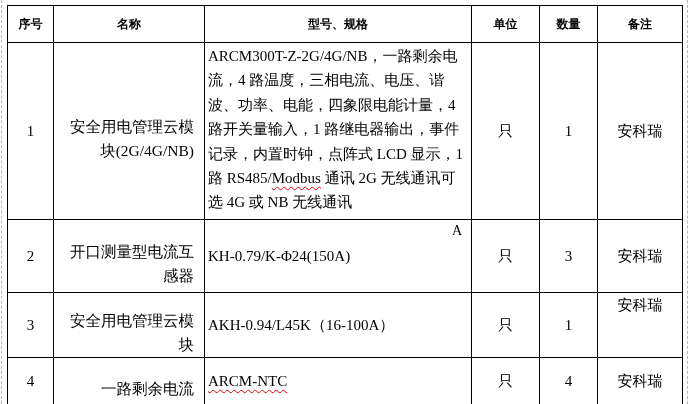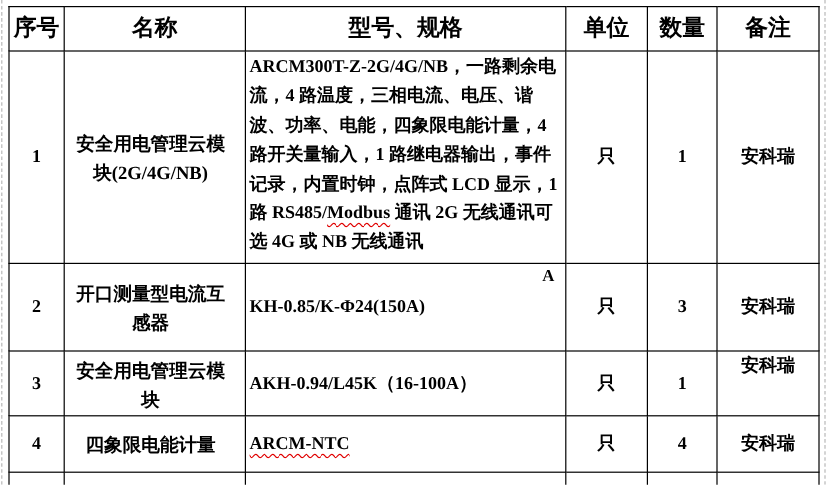--- a/index.html
+++ b/index.html
@@ -19,27 +19,27 @@
   table.doc {
     position: absolute; left: 7px; top: 5px;
     border-collapse: collapse; table-layout: fixed;
   }
   .doc th, .doc td {
     border: 1.5px solid #000000;
     padding: 0;
     text-align: center; vertical-align: middle;
     font-size: 15px; line-height: 20px;
     overflow: hidden;
-    font-weight: bold;
+    font-weight: normal;
   }
-  .doc th { font-weight: bold; font-size: 19px; }
+  .doc th { font-weight: bold; font-size: 12px; }
 
   td.name {
-    text-align: center;
-    padding: 4px 10px 0 3px;
+    text-align: right;
+    padding: 16px 10px 0 3px;
     font-size: 15.5px; line-height: 24px;
   }
   td.spec {
     text-align: left;
     padding: 1px 2px 0 3px;
     font-size: 15px; line-height: 24.4px;
     position: relative;
   }
   tr.row-tall td.spec { vertical-align: top; }
   .corner-a {
@@ -85,36 +85,36 @@
       <td>1</td>
       <td class="name">安全用电管理云模块(2G/4G/NB)</td>
       <td class="spec"><span>ARCM300T-Z-2G/4G/NB，一路剩余电流，4 路温度，三相电流、电压、谐波、功率、电能，四象限电能计量，4 路开关量输入，1 路继电器输出，事件记录，内置时钟，点阵式 LCD 显示，1 路 RS485/</span><span class="misspell">Modbus</span><span> 通讯 2G 无线通讯可选 4G 或 NB 无线通讯</span></td>
       <td>只</td>
       <td>1</td>
       <td>安科瑞</td>
     </tr>
     <tr style="height:73px">
       <td>2</td>
       <td class="name">开口测量型电流互感器</td>
-      <td class="spec"><span class="corner-a">A</span><span>KH-0.85/K-Φ24(150A)</span></td>
+      <td class="spec"><span class="corner-a">A</span><span>KH-0.79/K-Φ24(150A)</span></td>
       <td>只</td>
       <td>3</td>
       <td>安科瑞</td>
     </tr>
     <tr style="height:54px">
       <td>3</td>
       <td class="name">安全用电管理云模块</td>
       <td class="spec"><span>AKH-0.94/L45K（16-100A）</span></td>
       <td>只</td>
       <td>1</td>
       <td class="remark-top">安科瑞</td>
     </tr>
     <tr style="height:47px">
       <td>4</td>
-      <td class="name">四象限电能计量</td>
+      <td class="name">一路剩余电流</td>
       <td class="spec"><span class="misspell">ARCM-NTC</span></td>
       <td>只</td>
       <td>4</td>
       <td>安科瑞</td>
     </tr>
     <tr style="height:16px">
       <td></td>
       <td></td>
       <td></td>
       <td></td>

